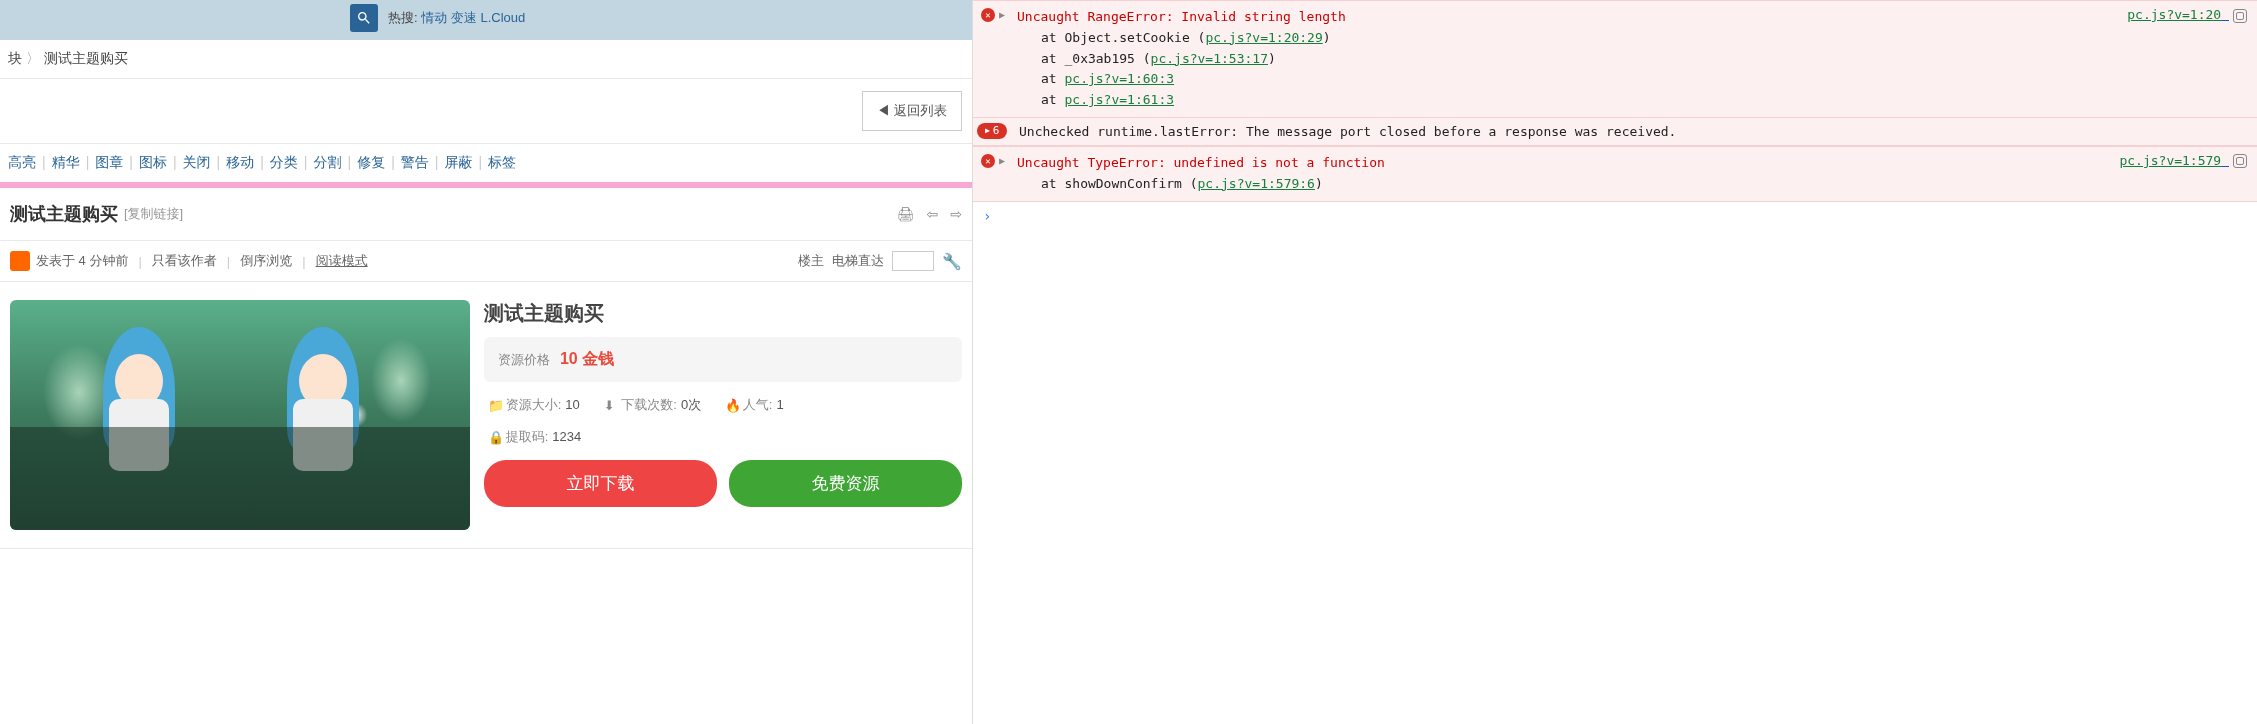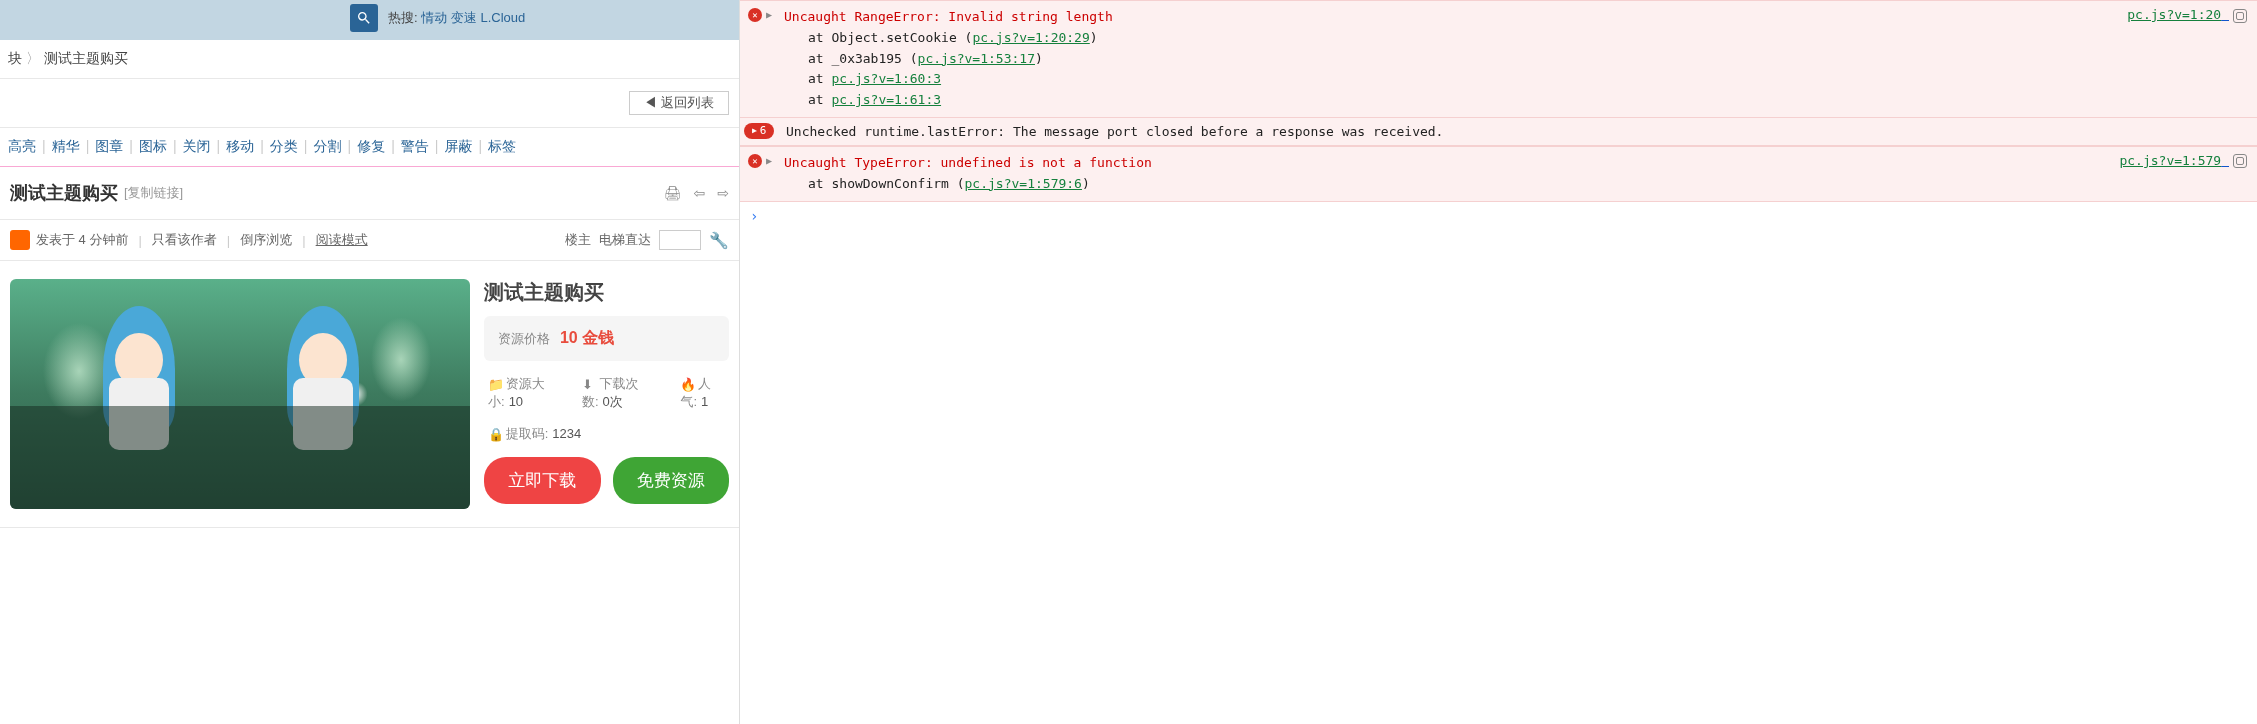--- a/index.html
+++ b/index.html
@@ -1,27 +1,27 @@
 <!DOCTYPE html>
 <html><head>
 <meta charset="utf-8">
 <style>
 * { box-sizing: border-box; margin: 0; padding: 0; }
 body { font-family: "Microsoft YaHei", Arial, sans-serif; font-size: 14px; color: #333; display: flex; width: 2257px; height: 724px; background: #fff; }
-.left-panel { width: 740px; background: #fff; border-right: 1px solid #ddd; }
+.left-panel { width: 973px; background: #fff; border-right: 1px solid #ddd; }
 .right-panel { flex: 1; background: #fff; font-family: Menlo, Consolas, monospace; font-size: 13px; }
 .search-row { background: #c2d6e2; padding: 4px 0 8px 0; display: flex; align-items: center; }
 .search-btn { width: 28px; height: 28px; background: #2a6496; border-radius: 3px; margin-left: 350px; display: flex; align-items: center; justify-content: center; }
 .search-btn svg { fill: #fff; }
 .search-hot { margin-left: 10px; color: #444; font-size: 13px; }
 .breadcrumb { padding: 10px 8px; color: #444; border-bottom: 1px solid #e8e8e8; }
 .breadcrumb .sep { color: #999; margin: 0 4px; }
 .back-row { padding: 12px 10px; display: flex; justify-content: flex-end; border-bottom: 1px solid #e8e8e8; }
-.back-btn { border: 1px solid #ccc; padding: 2px 14px; color: #555; background: #fff; cursor: pointer; }
-.admin-bar { padding: 10px 8px; border-bottom: 1px solid #f9a8d4; color: #2a6496; font-size: 14px; }
+.back-btn { border: 1px solid #ccc; padding: 10px 14px; color: #555; background: #fff; cursor: pointer; }
+.admin-bar { padding: 10px 8px; border-bottom: 6px solid #f9a8d4; color: #2a6496; font-size: 14px; }
 .admin-bar a { color: #2a6496; text-decoration: none; }
 .admin-bar .div { color: #ccc; margin: 0 6px; }
 .title-row { padding: 14px 10px; border-bottom: 1px solid #e8e8e8; display: flex; align-items: center; }
 .title-row h2 { font-size: 18px; font-weight: bold; color: #333; }
 .copy-link { color: #999; font-size: 13px; margin-left: 6px; }
 .title-actions { margin-left: auto; display: flex; gap: 12px; color: #888; }
 .post-meta { padding: 10px; border-bottom: 1px solid #e8e8e8; display: flex; align-items: center; color: #666; font-size: 13px; }
 .avatar-sm { width: 20px; height: 20px; background: #f60; border-radius: 3px; margin-right: 6px; display: inline-block; }
 .post-meta .sep { color: #ccc; margin: 0 10px; }
 .post-meta a { color: #666; text-decoration: none; }

